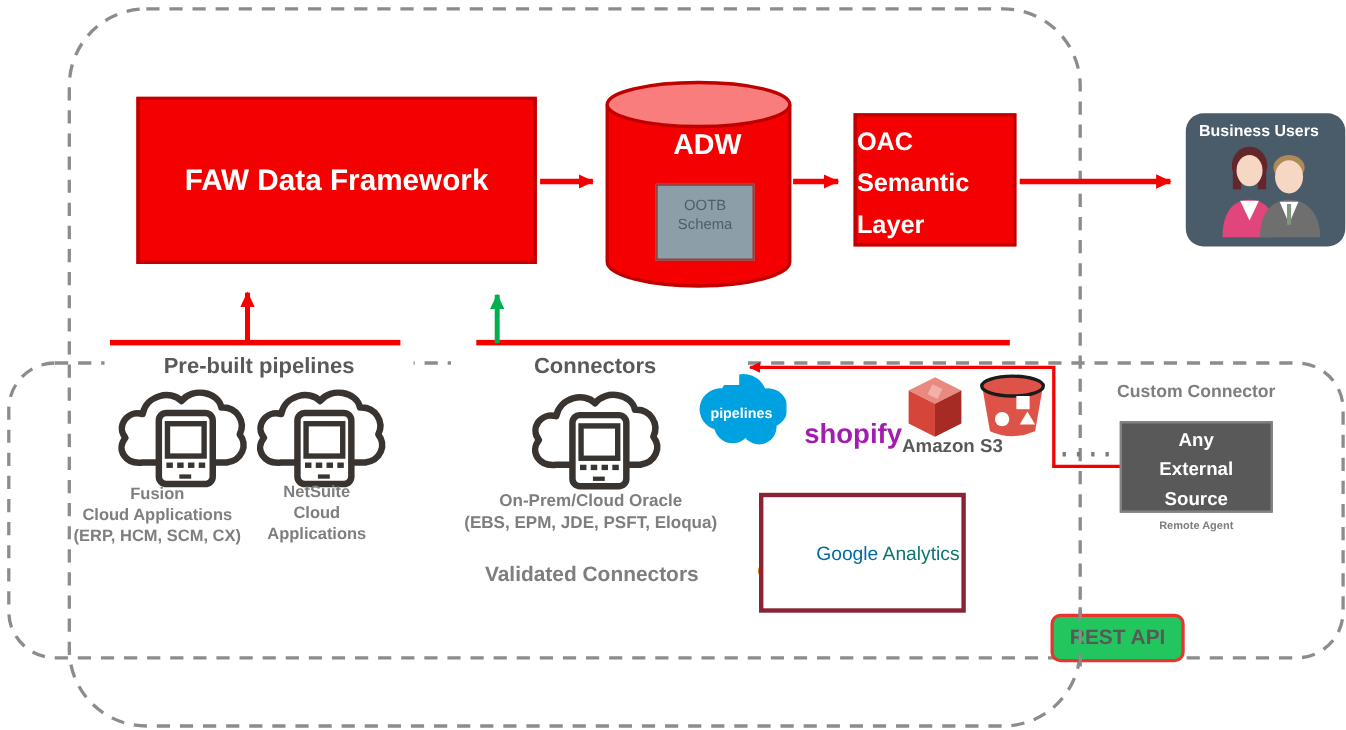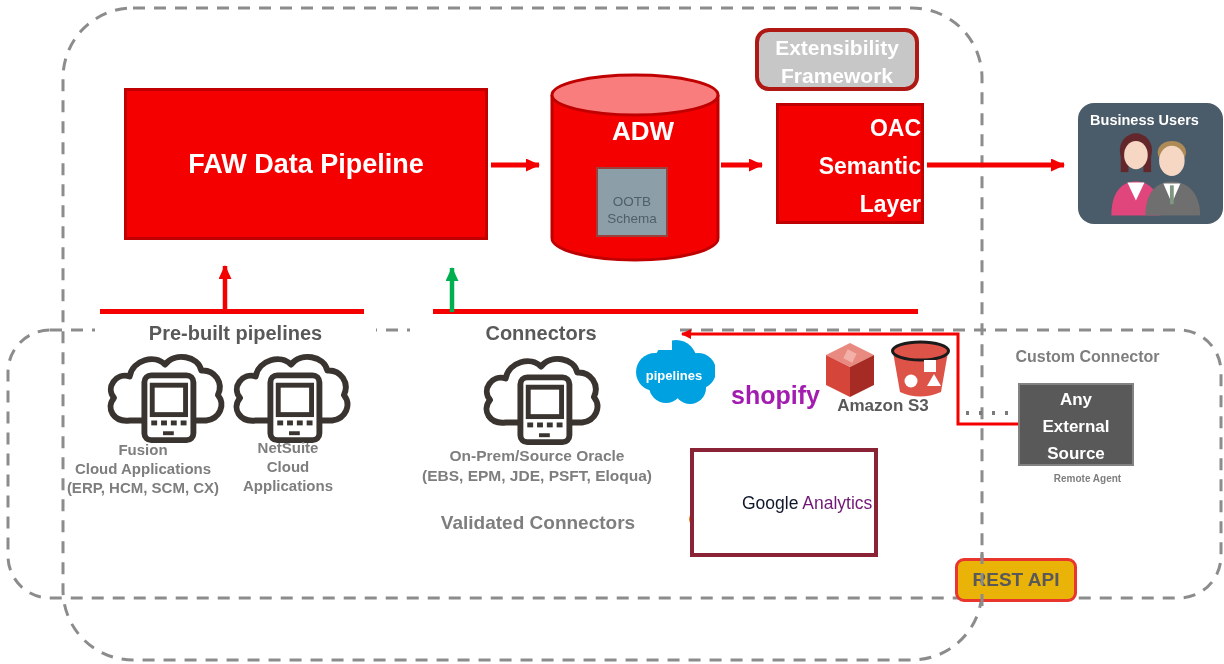--- a/index.html
+++ b/index.html
@@ -6,57 +6,57 @@
   .stage{position:relative;width:1224px;height:664px;background:#ffffff;overflow:hidden;
          font-family:"Liberation Sans",sans-serif;}
   .layer{position:absolute;left:0;top:0;width:1224px;height:664px;}
   .abs{position:absolute;box-sizing:border-box;}
   .ml{white-space:pre-line;}
   .ctr{text-align:center;}
 
   .faw-box{left:124px;top:88px;width:364px;height:152px;background:#F40000;border:3px solid #C00000;
            color:#fff;font-weight:bold;font-size:27px;line-height:146px;text-align:center;}
   .adw-label{left:552px;top:116px;width:166px;color:#fff;font-weight:bold;font-size:26px;text-align:center;padding-left:16px;}
-  .ootb-box{left:596px;top:167px;width:72px;height:70px;background:#8C9EA8;border:2px solid #99413C;
-            color:#4F5F69;font-size:13.5px;line-height:17px;text-align:center;padding-top:24px;}
+  .ootb-box{left:596px;top:167px;width:90px;height:70px;background:#8C9EA8;border:2px solid #99413C;
+            color:#4F5F69;font-size:13.5px;line-height:17px;text-align:center;padding-top:9px;}
   .ext-box{left:755px;top:28px;width:164px;height:63px;background:#C7C7C7;border:4px solid #B01814;
            border-radius:14px;color:#fff;font-weight:bold;font-size:21px;line-height:28px;
            text-align:center;padding-top:2px;}
   .oac-box{left:776px;top:103px;width:148px;height:121px;background:#F40000;border:3px solid #C00000;
-           color:#fff;font-weight:bold;font-size:23px;line-height:38px;text-align:right;padding-top:3px;}
+           color:#fff;font-weight:bold;font-size:23px;line-height:38px;text-align:left;padding-top:3px;}
   .bu-box{left:1078px;top:103px;width:145px;height:121px;background:#4A5B69;border-radius:16px;}
   .bu-label{left:0;top:9px;width:133px;color:#fff;font-weight:bold;font-size:14.5px;text-align:center;}
   .bu-people{position:absolute;left:22px;top:26px;}
 
   .white-tag{background:#fff;color:#595959;font-weight:bold;font-size:20px;text-align:center;}
   .prebuilt{left:95px;top:316px;width:281px;height:34px;line-height:34px;}
   .connectors{left:410px;top:317px;width:262px;height:33px;line-height:33px;}
 
   .gray{color:#7E7E7E;font-weight:600;}
   .fusion{left:43px;top:440px;width:200px;font-size:15px;line-height:19px;}
   .netsuite{left:236px;top:438px;width:104px;font-size:15px;line-height:19px;}
   .onprem{left:417px;top:446px;width:240px;font-size:15.5px;line-height:19.5px;}
   .validated{left:438px;top:512px;width:200px;font-size:19px;}
   .customconn{left:1000px;top:348px;width:175px;font-size:16px;}
   .remoteagent{left:1018px;top:473px;width:139px;font-size:10px;}
 
-  .aes-box{left:1018px;top:383px;width:116px;height:83px;background:#595959;border:2px solid #828282;
+  .aes-box{left:1018px;top:383px;width:139px;height:83px;background:#595959;border:2px solid #828282;
            color:#fff;font-weight:bold;font-size:17px;line-height:27px;text-align:center;padding-top:1px;}
-  .restapi{left:955px;top:558px;width:122px;height:44px;background:#eab308;border:3px solid #E8352E;
+  .restapi{left:955px;top:558px;width:122px;height:44px;background:#22c55e;border:3px solid #E8352E;
            border-radius:9px;color:#595959;font-weight:600;font-size:19px;line-height:38px;text-align:center;}
 
   .sf-text{left:640px;top:368px;width:68px;color:#fff;font-size:13px;font-weight:600;text-align:center;}
   .shopify-box{left:715px;top:344px;width:106px;height:63px;background:#fff;}
   .shopify-text{left:716px;top:381px;width:104px;color:#a21caf;font-weight:bold;font-size:25px;text-align:right;}
   .bag-letter{left:757px;top:355px;width:18px;color:#fff;font-weight:bold;font-size:15px;text-align:center;}
-  .s3-text{left:820px;top:396px;width:126px;color:#595959;font-weight:bold;font-size:17px;text-align:center;}
+  .s3-text{left:820px;top:396px;width:126px;color:#595959;font-weight:bold;font-size:17px;}
   .ga-box{left:690px;top:448px;width:188px;height:109px;background:#fff;border:4px solid #8A2335;}
   .ga-text{left:742px;top:493px;width:136px;font-size:17.5px;}
-  .ga-text .g1{color:#0f172a;}
-  .ga-text .g2{color:#701a75;}
+  .ga-text .g1{color:#0369a1;}
+  .ga-text .g2{color:#0f766e;}
 </style>
 </head>
 <body>
 
 <div class="stage">
 
   <svg class="layer" viewBox="0 0 1224 664">
     <defs>
       <marker id="arR" markerUnits="userSpaceOnUse" markerWidth="15" markerHeight="13" refX="13" refY="6.5" orient="auto">
         <path d="M0,0 L14,6.5 L0,13 Z" fill="#F40000"></path>
@@ -134,28 +134,26 @@
       <polygon points="927,386 941,386 934,374" fill="#fff"></polygon>
     </g>
 
     <g>
       <rect x="717" y="484" width="14" height="42" rx="7" fill="#F9AB00"></rect>
       <rect x="701" y="498" width="13" height="28" rx="6.5" fill="#E37400"></rect>
       <circle cx="696" cy="519" r="7" fill="#E37400"></circle>
     </g>
   </svg>
 
-  <div class="abs faw-box">FAW Data Pipeline</div>
+  <div class="abs faw-box">FAW Data Framework</div>
 
   <div class="abs adw-label">ADW</div>
   <div class="abs ootb-box ml">OOTB
 Schema</div>
 
-  <div class="abs ext-box ml">Extensibility
-Framework</div>
   <div class="abs oac-box ml">OAC
 Semantic
 Layer</div>
 
   <div class="abs bu-box">
     <div class="abs bu-label">Business Users</div>
     <svg class="bu-people" width="104" height="90" viewBox="0 0 110 88">
       <ellipse cx="38" cy="19" rx="17" ry="18" fill="#63262B"></ellipse>
       <rect x="22" y="18" width="8" height="24" fill="#63262B"></rect>
       <rect x="46" y="18" width="8" height="24" fill="#63262B"></rect>
@@ -172,21 +170,21 @@
 
   <div class="abs white-tag prebuilt">Pre-built pipelines</div>
   <div class="abs white-tag connectors">Connectors</div>
 
   <div class="abs gray ctr ml fusion">Fusion
 Cloud Applications
 (ERP, HCM, SCM, CX)</div>
   <div class="abs gray ctr ml netsuite">NetSuite
 Cloud
 Applications</div>
-  <div class="abs gray ctr ml onprem">On-Prem/Source Oracle
+  <div class="abs gray ctr ml onprem">On-Prem/Cloud Oracle
 (EBS, EPM, JDE, PSFT, Eloqua)</div>
   <div class="abs gray ctr validated">Validated Connectors</div>
 
   <div class="abs sf-text">pipelines</div>
   <div class="abs shopify-box"></div>
   <div class="abs bag-letter">S</div>
   <div class="abs shopify-text">shopify</div>
   <div class="abs s3-text">Amazon S3</div>
 
   <div class="abs ga-box"></div>

